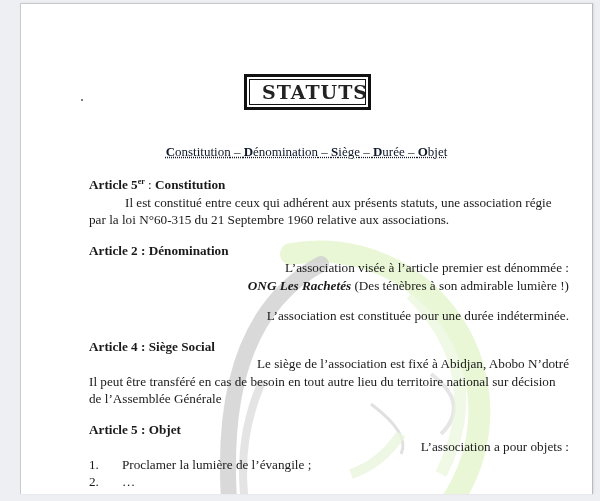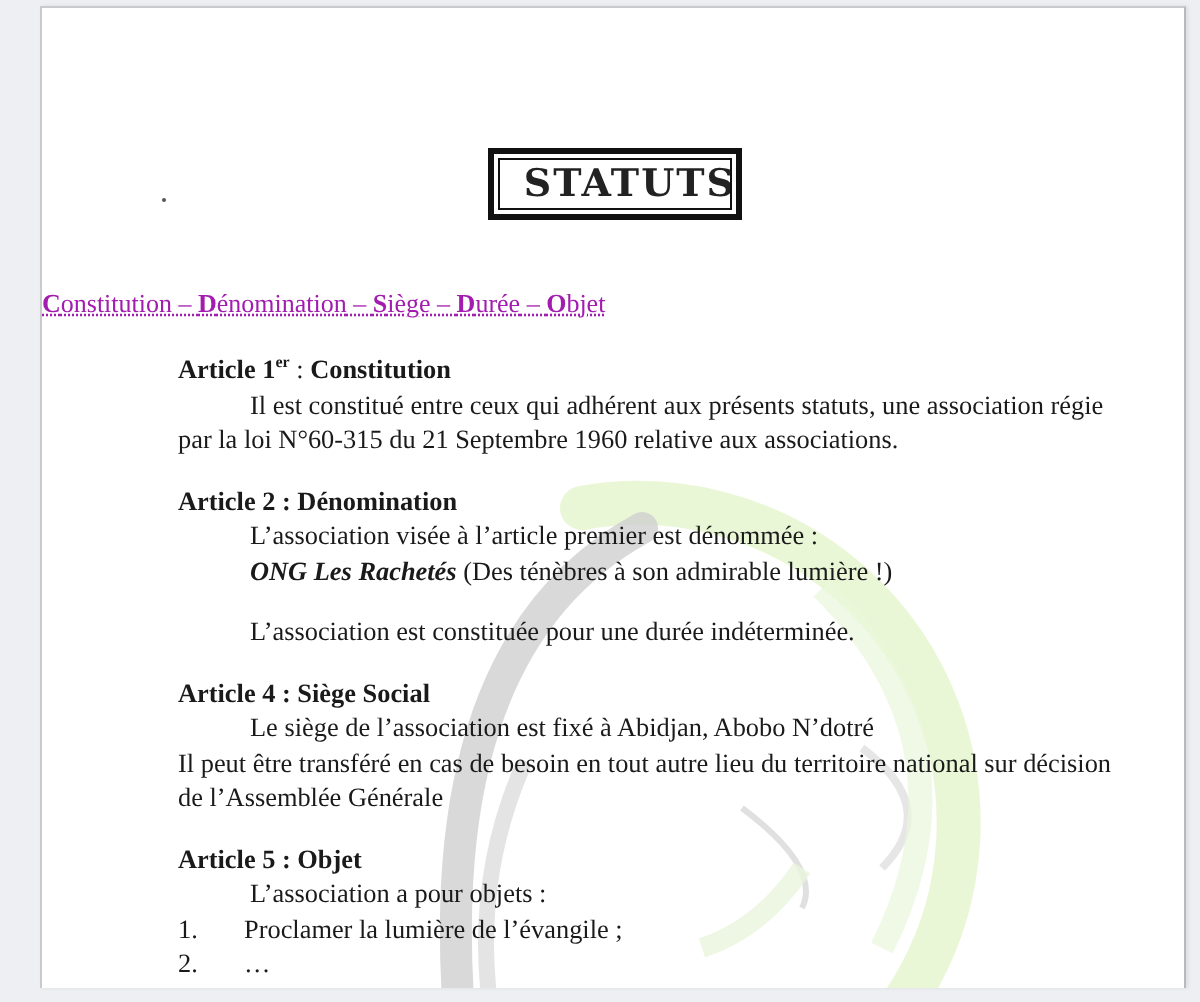--- a/index.html
+++ b/index.html
@@ -78,23 +78,24 @@
       font-weight: bold;
       font-size: 15.5px;
       text-decoration: underline;
       text-decoration-thickness: 1.5px;
     }
     .subtitle {
       position: absolute;
       left: 0;
       width: 571px;
       top: 140px;
+      text-align: center;
       font-size: 13px;
       text-decoration: underline dotted;
-      color: #a21caf;
+      color: #0f172a;
     }
     .subtitle b { font-weight: bold; }
     .content {
       position: absolute;
       left: 68px;
       top: 172px;
       width: 480px;
       font-size: 13.2px;
       line-height: 17.5px;
     }
@@ -102,21 +103,21 @@
     .article-head {
       font-weight: bold;
       font-size: 13.2px;
     }
     .article-head sup {
       font-size: 8px;
       vertical-align: super;
       line-height: 0;
       font-weight: bold;
     }
-    .indent { padding-left: 36px; }
+    .indent { padding-left: 36px; text-align: right; }
     .para-first { text-indent: 36px; }
     .name-em { font-weight: bold; font-style: italic; margin-top: 48px; }
     .list { margin: 0; padding: 0; list-style: none; }
     .list li { padding-left: 17px; position: relative; }
     .list li .num { position: absolute; left: 0; }
     .list li .txt { padding-left: 16px; }
   </style>
 </head>
 <body>
 
@@ -143,21 +144,21 @@
     </div>
 
 
     <div class="subtitle">
       <b>C</b><span>onstitution</span><span> – </span><b>D</b><span>énomination</span><span> – </span><b>S</b><span>iège</span><span> – </span><b>D</b><span>urée</span><span> – </span><b>O</b><span>bjet</span>
     </div>
 
     <div class="content">
 
       <div class="article">
-        <div class="article-head"><span>Article 1</span><sup>er</sup><span style="font-weight:normal"> : </span><span>Constitution</span></div>
+        <div class="article-head"><span>Article 5</span><sup>er</sup><span style="font-weight:normal"> : </span><span>Constitution</span></div>
         <div class="para-first">Il est constitué entre ceux qui adhérent aux présents statuts, une association régie par la loi N°60-315 du 21 Septembre 1960 relative aux associations.</div>
       </div>
 
       <div class="article">
         <div class="article-head">Article 2 : Dénomination</div>
         <div class="indent">L’association visée à l’article premier est dénommée :</div>
         <div class="indent"><span class="name-em">ONG Les Rachetés</span><span> (Des ténèbres à son admirable lumière !)</span></div>
       </div>
 
       <div class="article">

